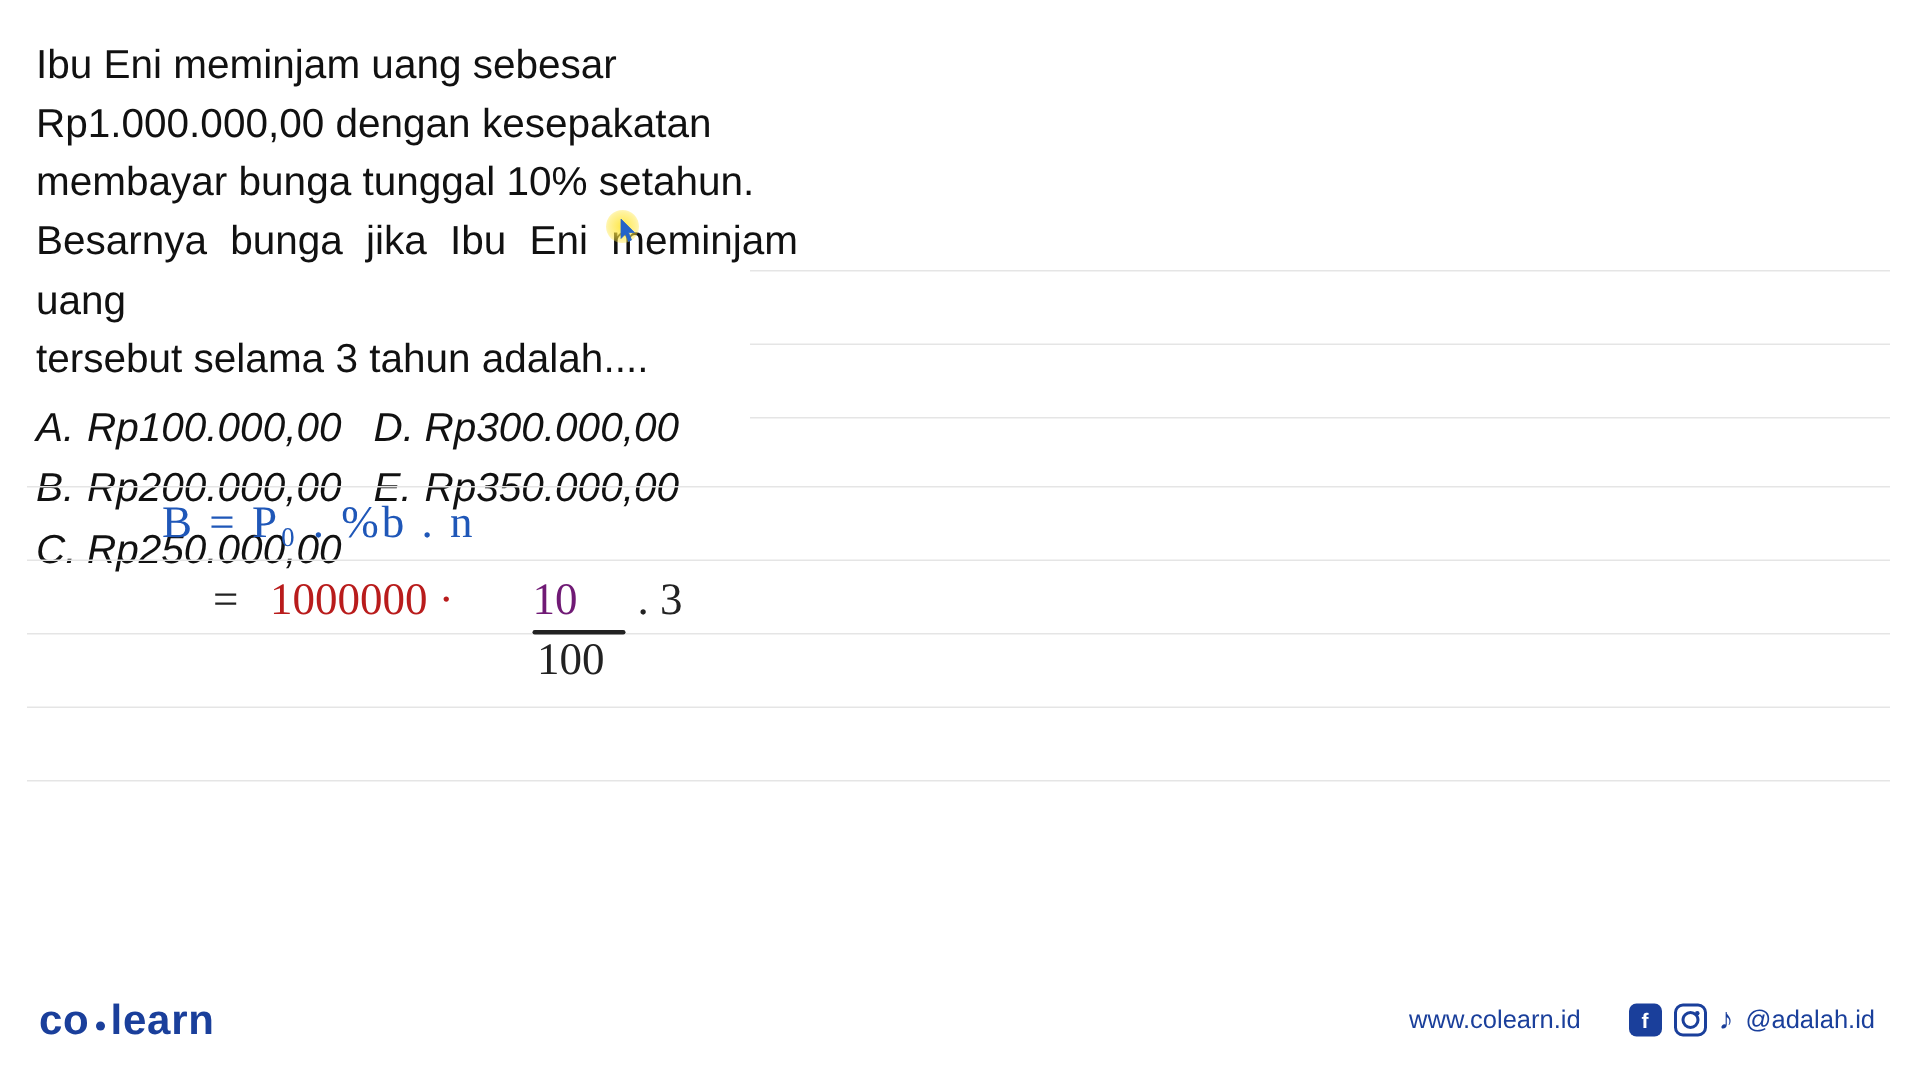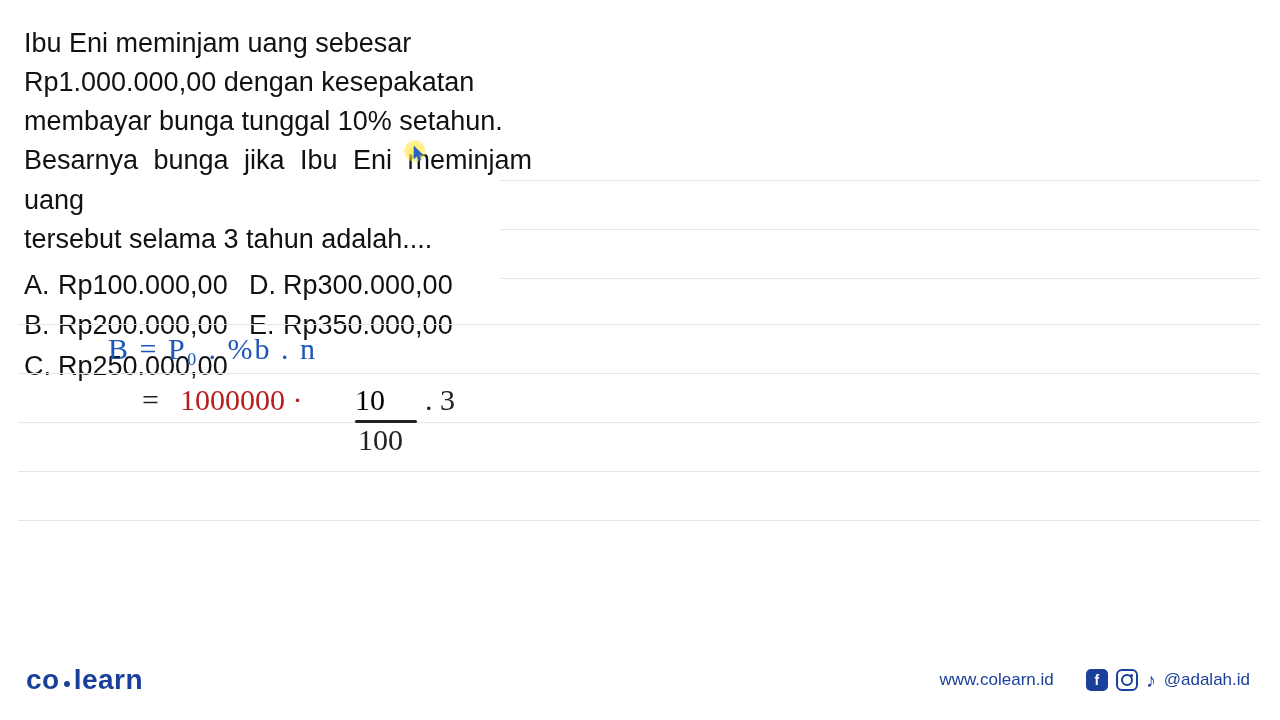--- a/index.html
+++ b/index.html
@@ -24,20 +24,21 @@
       font-weight: 400;
     }
     .options {
       margin-top: 6px;
       font-size: 27px;
       color: #111;
       line-height: 1.5;
     }
     .options-row {
       display: flex;
+      font-style: italic;
     }
     .opt-col1 { width: 225px; }
     .opt-col2 { }
     .opt-label { display: inline-block; width: 34px; }
     .highlight {
       position: absolute;
       left: 404px;
       top: 140px;
       width: 22px;
       height: 22px;
@@ -77,21 +78,21 @@
       position: absolute;
       font-family: 'Comic Sans MS', 'Segoe Script', cursive;
       font-size: 30px;
       font-weight: 500;
       color: #1f57b8;
     }
     .hand-black { color: #222; }
     .hw1 { left: 108px; top: 332px; letter-spacing: 2px; }
     .hw-eq { left: 142px; top: 383px; color:#222; }
     .hw-num { left: 180px; top: 383px; color:#b91c1c; }
-    .hw-frac-top { left: 355px; top: 383px; color:#000000; }
+    .hw-frac-top { left: 355px; top: 383px; color:#701a75; }
     .hw-frac-line {
       position: absolute;
       left: 355px;
       top: 420px;
       width: 62px;
       height: 3px;
       background: #222;
       border-radius: 2px;
     }
     .hw-frac-bot { left: 358px; top: 423px; color:#222; }

